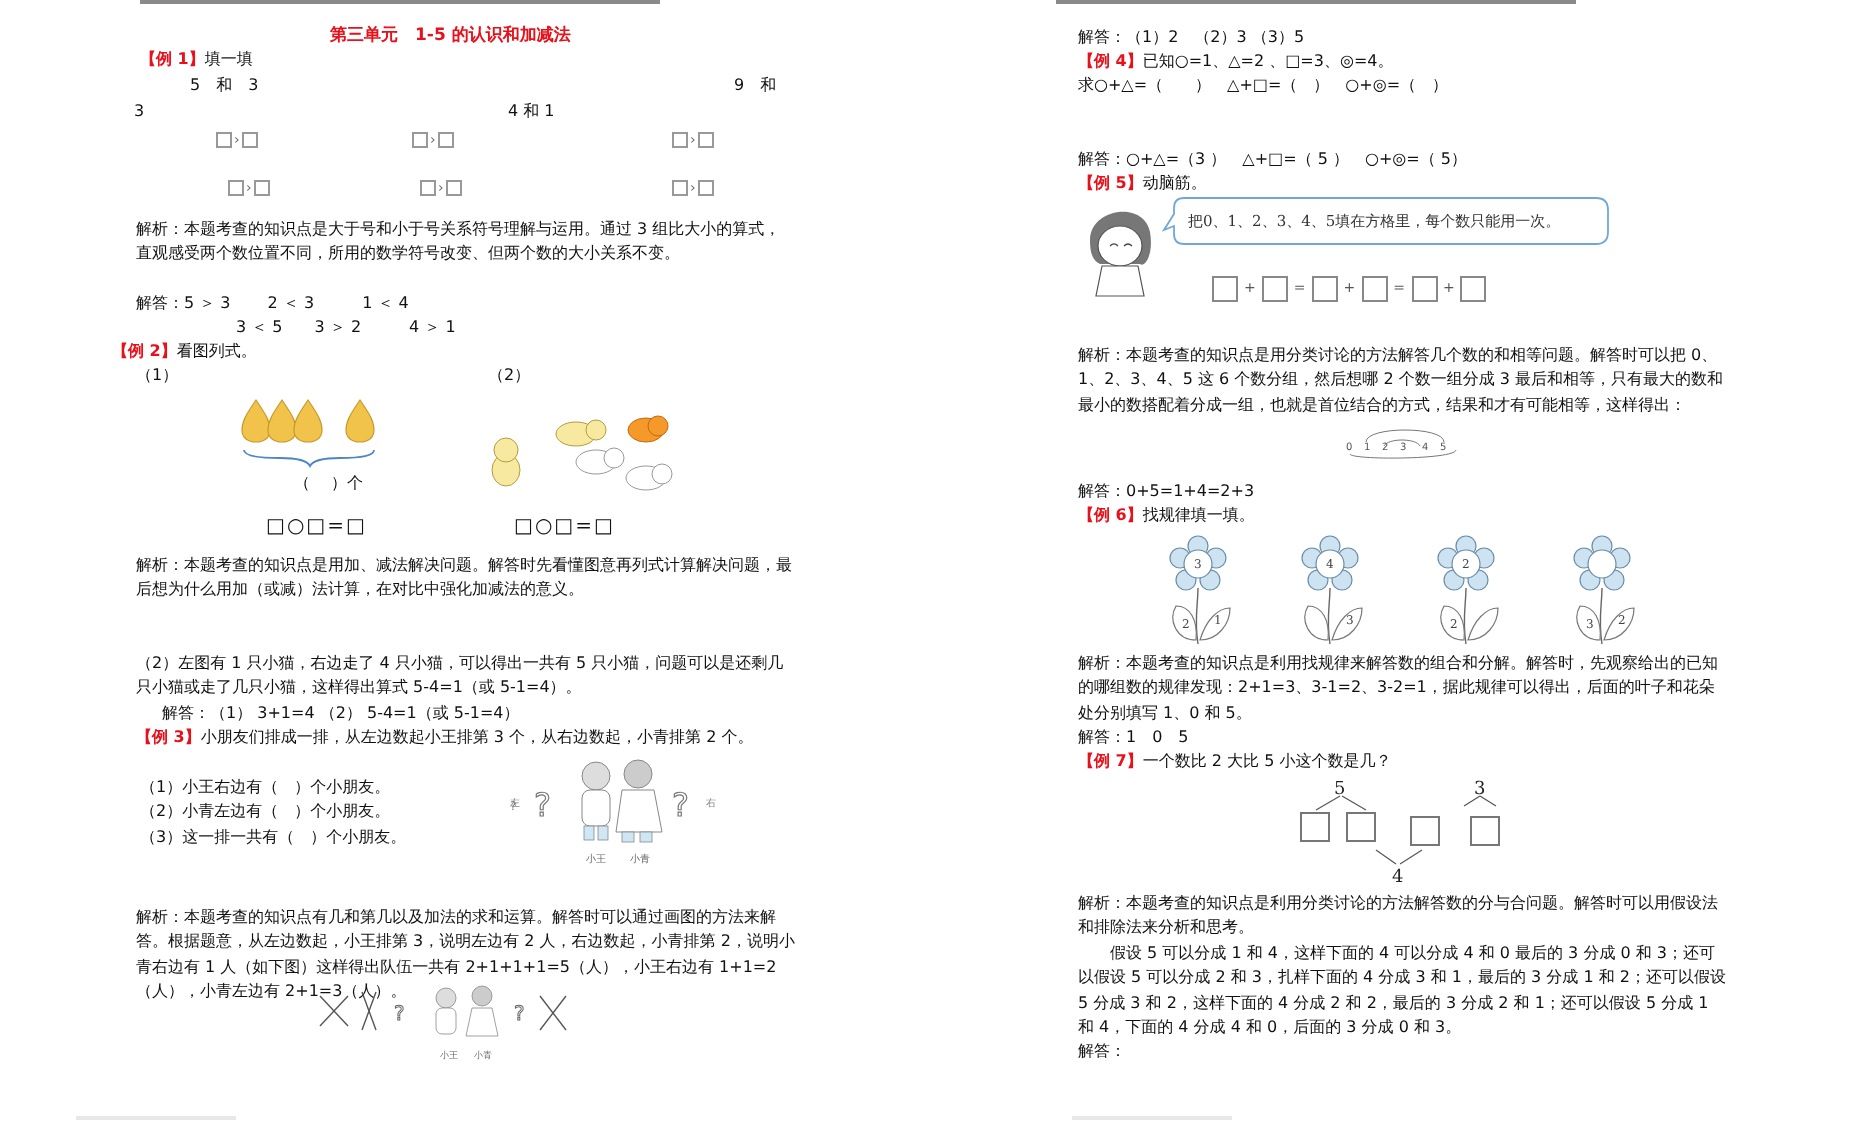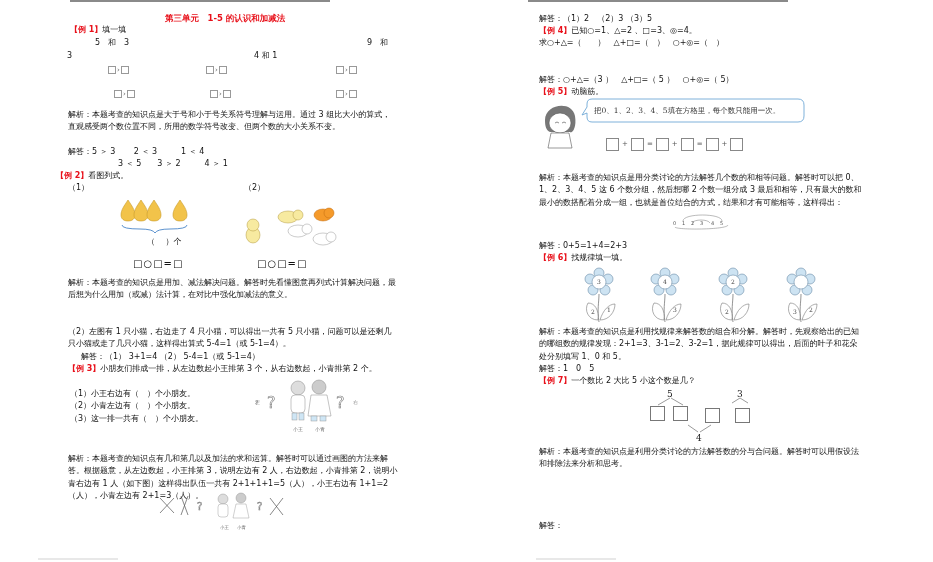--- a/index.html
+++ b/index.html
@@ -246,17 +246,18 @@
       <text x="89" y="9">3</text>
       <text x="48" y="53">4</text>
     </g>
   </svg>
   <div class="bigbox" style="left:180px;top:406px;"></div>
   <div class="bigbox" style="left:203px;top:406px;"></div>
   <div class="bigbox" style="left:235px;top:408px;"></div>
   <div class="bigbox" style="left:265px;top:408px;"></div>
 
   <div class="para" style="left:69px;top:446px;width:325px;">解析：本题考查的知识点是利用分类讨论的方法解答数的分与合问题。解答时可以用假设法和排除法来分析和思考。</div>
+  <div class="para" style="left:69px;top:471px;width:325px;text-indent:16px;">假设 5 可以分成 1 和 4，这样下面的 4 可以分成 4 和 0 最后的 3 分成 0 和 3；还可以假设 5 可以分成 2 和 3，扎样下面的 4 分成 3 和 1，最后的 3 分成 1 和 2；还可以假设 5 分成 3 和 2，这样下面的 4 分成 2 和 2，最后的 3 分成 2 和 1；还可以假设 5 分成 1 和 4，下面的 4 分成 4 和 0，后面的 3 分成 0 和 3。</div>
   <div class="txt" style="left:69px;top:520px;">解答：</div>
 
   <div class="footer" style="left:66px;width:80px;height:2px;background:#e8e8e8;"></div>
   <div style="position:absolute;right:0;top:0;width:3px;height:562px;background:#e4e4e6;"></div>
 </div>
 
 </body></html>

